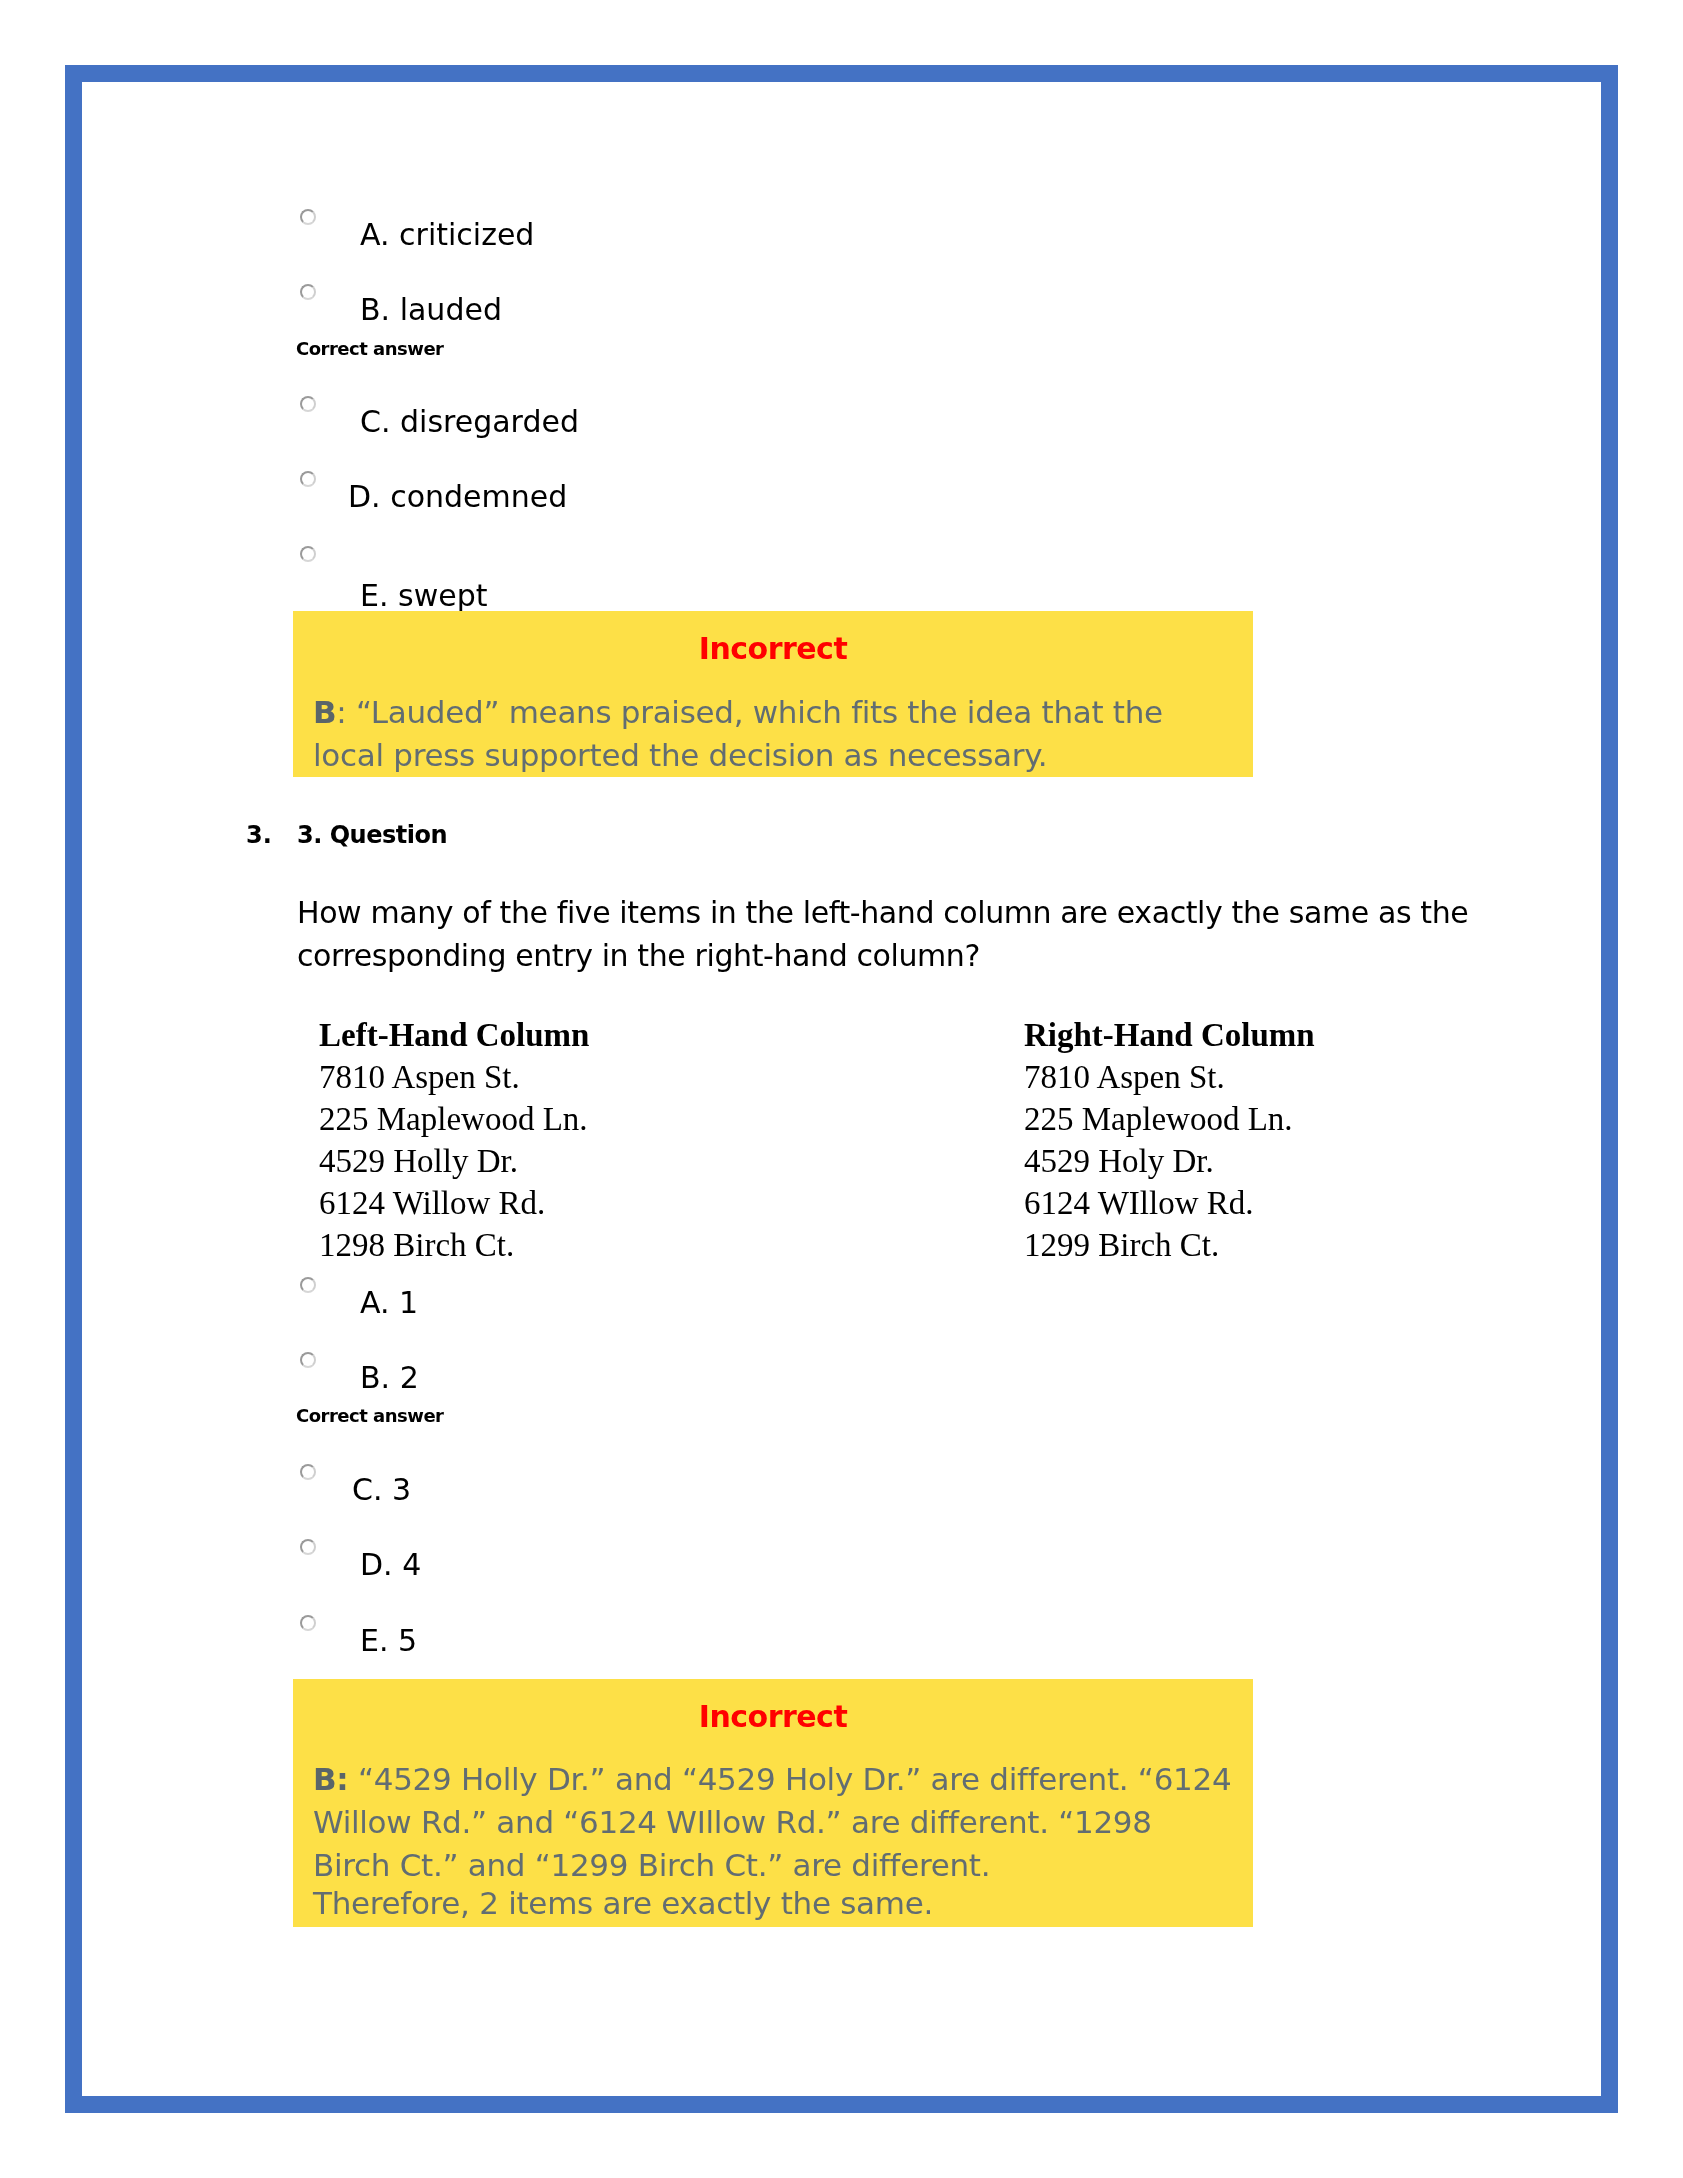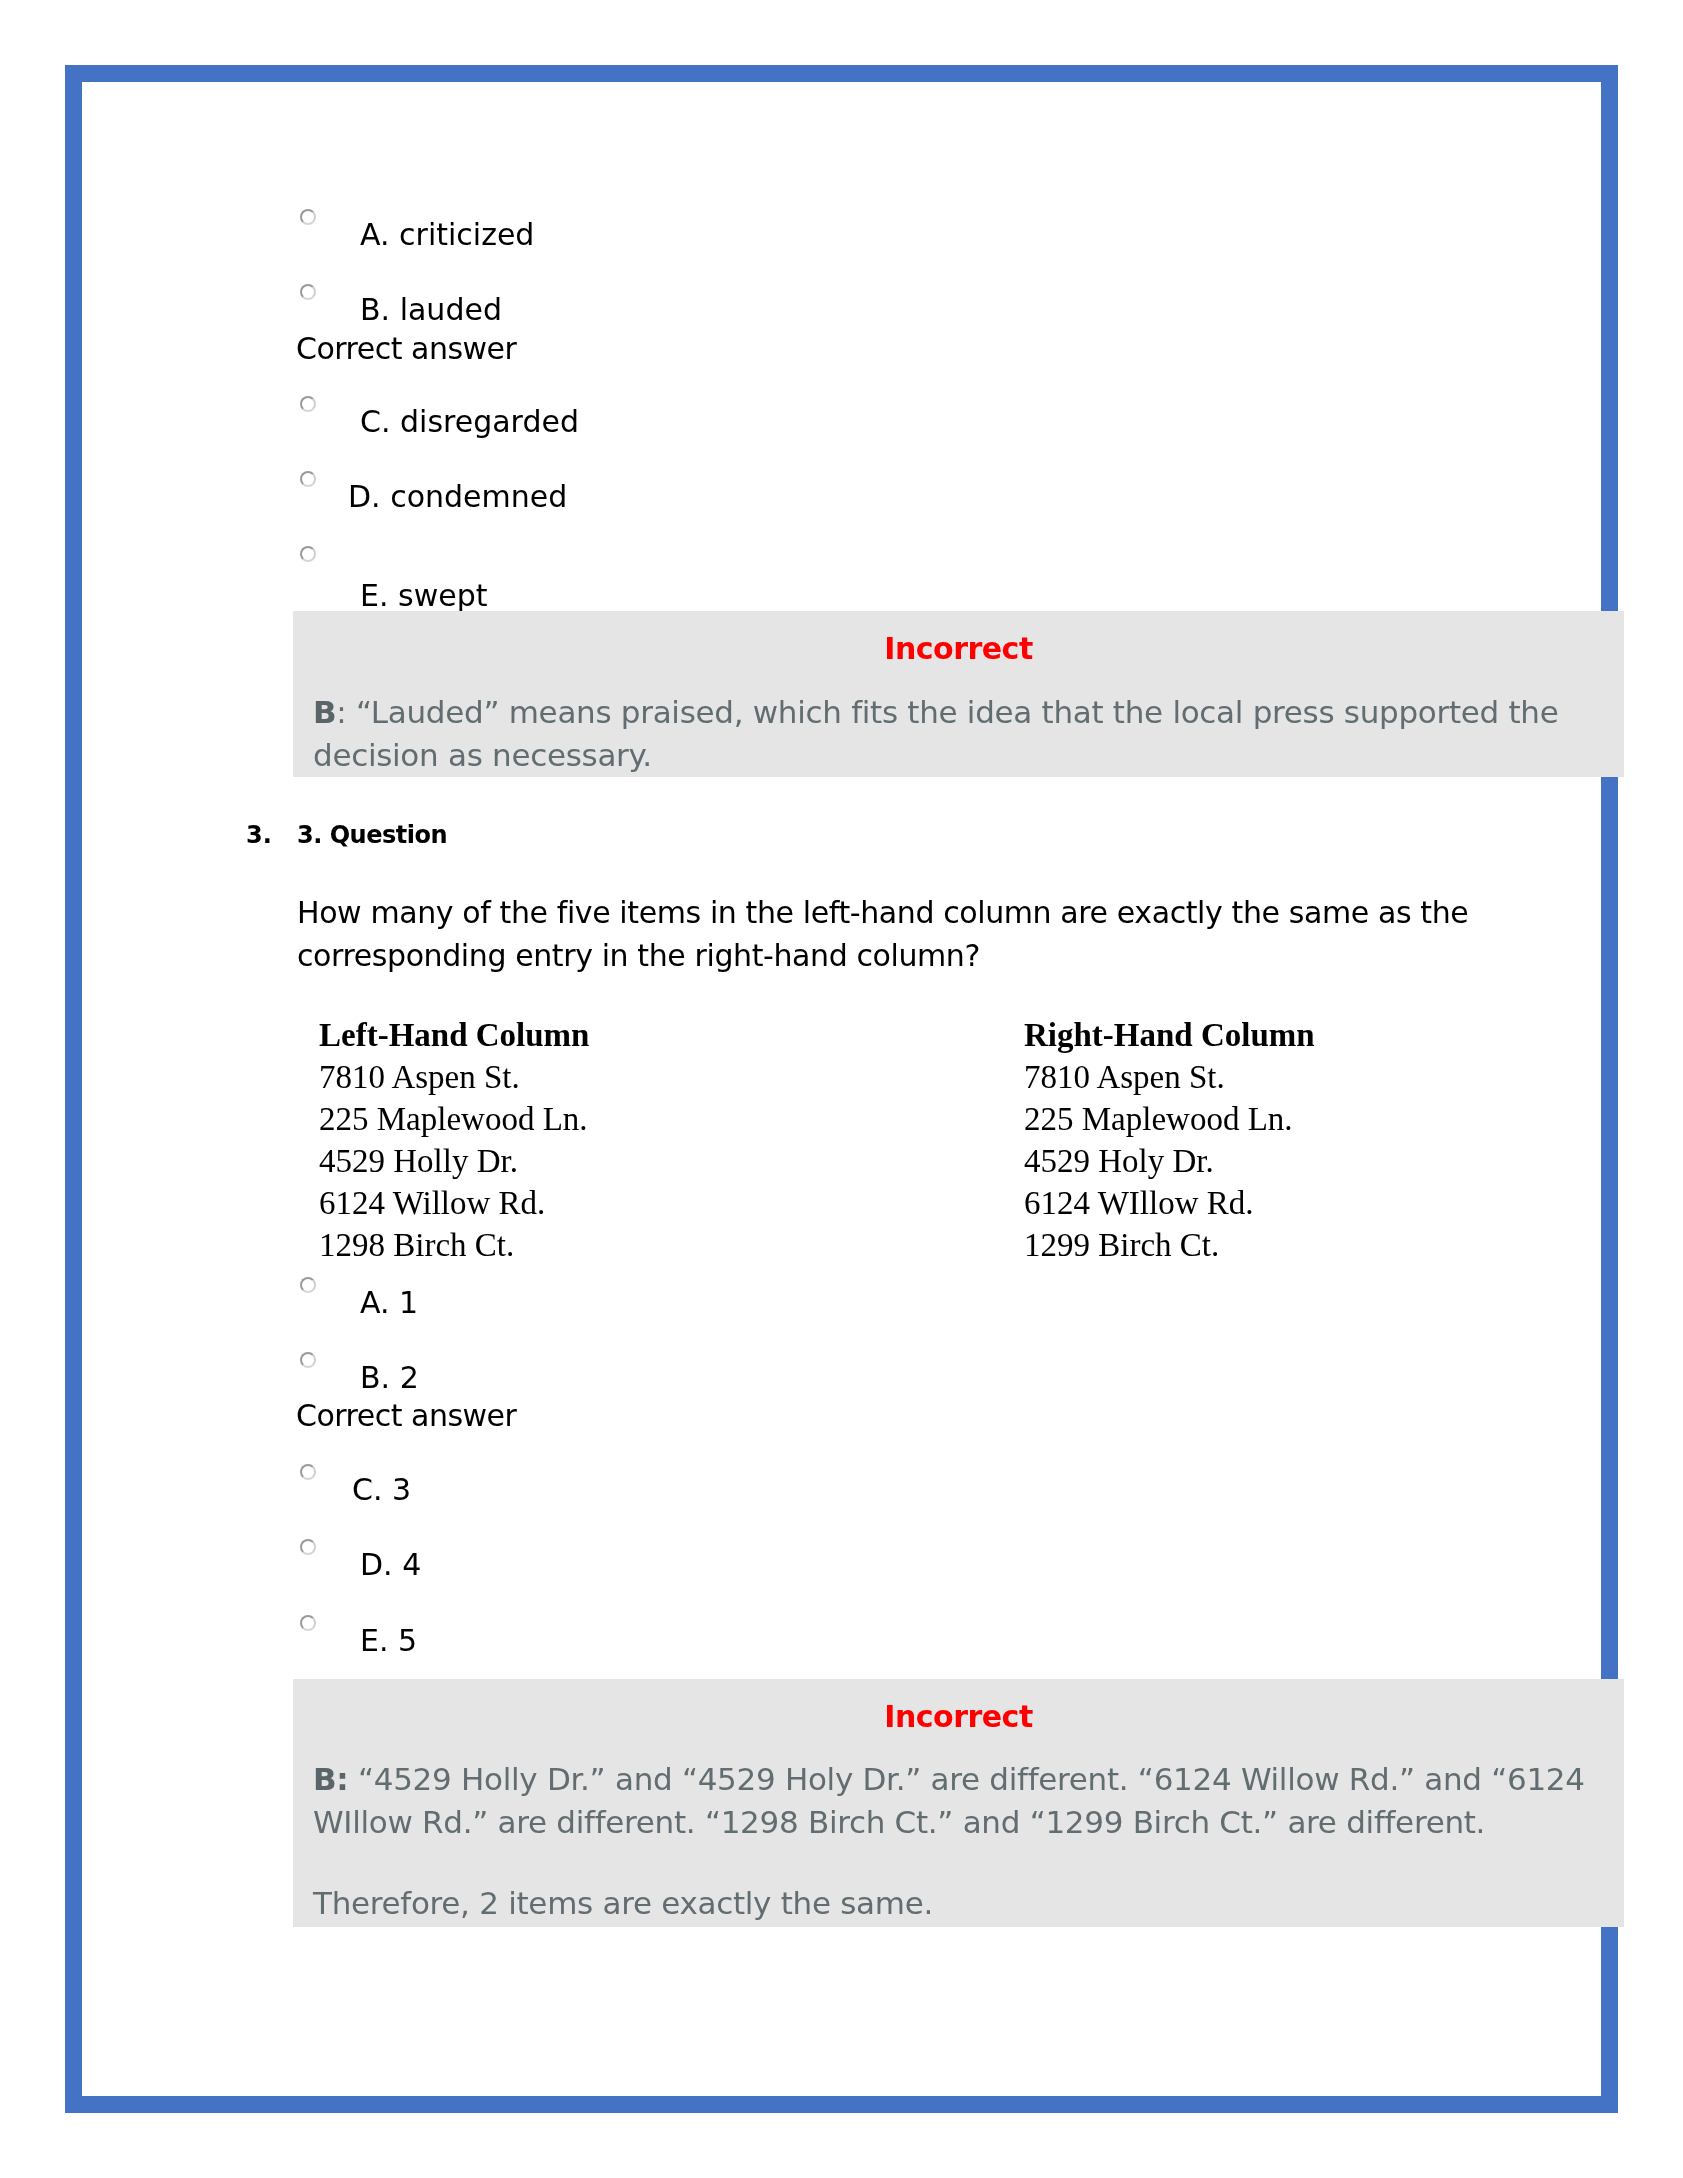--- a/index.html
+++ b/index.html
@@ -7,23 +7,23 @@
     .page-frame {
       position: absolute; left: 65px; top: 65px; width: 1519px; height: 2014px;
       border: 17px solid #4472c4; box-sizing: content-box;
     }
     .radio {
       position: absolute; width: 16px; height: 16px; border-radius: 50%;
       border: 2px solid #9a9a9a; border-bottom-color: #d6d6d6; border-right-color: #cfcfcf;
       background: #fff; box-sizing: border-box;
     }
     .opt-text { position: absolute; font-size: 30px; line-height: 36px; white-space: nowrap; color: #000; }
-    .correct-label { position: absolute; font-size: 30px; font-weight: normal; line-height: 30px; white-space: nowrap; letter-spacing: -0.5px; }
+    .correct-label { position: absolute; font-size: 18px; font-weight: bold; line-height: 30px; white-space: nowrap; letter-spacing: -0.5px; }
     .feedback {
-      position: absolute; left: 293px; width: 1288px; background: #e5e5e5; padding-left: 43px;
+      position: absolute; left: 293px; width: 960px; background: #fde047;
     }
     .fb-status { position: absolute; left: 0; width: 100%; text-align: center; color: #ff0000; font-weight: bold; font-size: 30px; line-height: 36px; letter-spacing: -0.5px; }
     .fb-text { position: absolute; left: 20px; right: 20px; color: #626d72; font-size: 31px; line-height: 43px; letter-spacing: -0.3px; }
     .fb-text b { color: #5a6569; }
     .q-num { position: absolute; font-size: 24px; font-weight: bold; line-height: 30px; }
     .q-title { position: absolute; font-size: 24px; font-weight: bold; line-height: 30px; letter-spacing: -0.5px; }
     .q-prompt { position: absolute; left: 297px; width: 1188px; font-size: 30px; line-height: 43px; letter-spacing: -0.4px; }
     .col { position: absolute; font-family: "Liberation Serif", "DejaVu Serif", serif; font-size: 33px; line-height: 42px; }
     .col .hdr { font-weight: bold; }
     .col div { white-space: nowrap; margin-left: 20px; }

